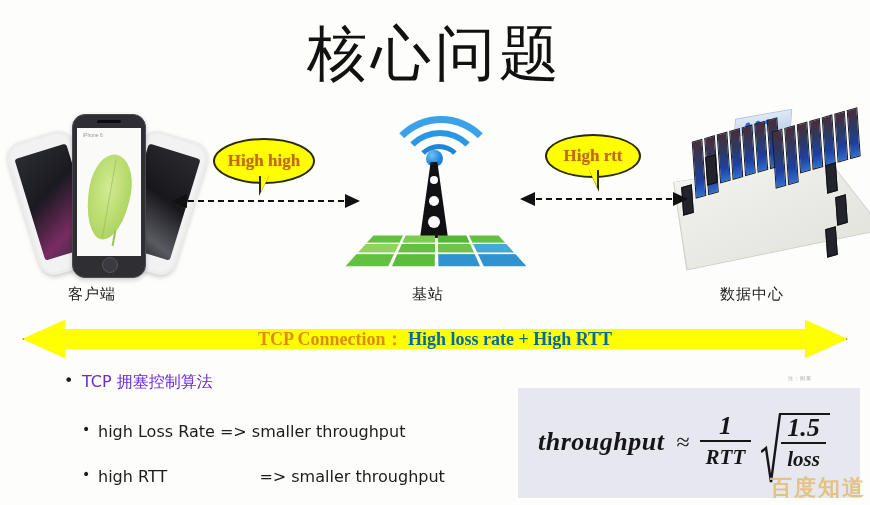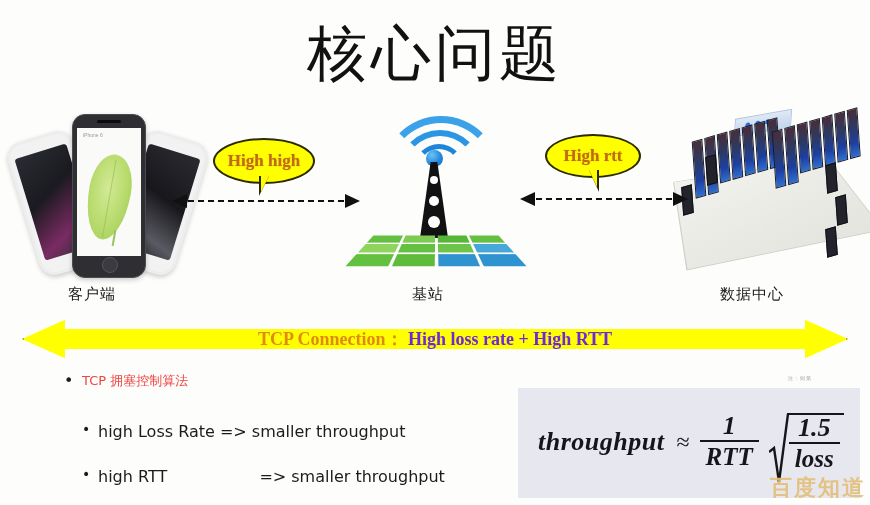--- a/index.html
+++ b/index.html
@@ -299,28 +299,28 @@
     position: absolute;
     left: 0; right: 0; top: 11px;
     text-align: center;
     font-family: "Liberation Serif", "DejaVu Serif", serif;
     font-size: 18px;
     font-weight: 700;
     white-space: nowrap;
     z-index: 2;
   }
   #banner .t-head { color: #e08a14; }
-  #banner .t-main { color: #6d28d9; }
+  #banner .t-main { color: #0369a1; }
 
   
   .bullet-l1 {
     position: absolute;
     font-family: "DejaVu Sans", "Liberation Sans", sans-serif;
-    font-size: 13px;
-    color: #ef4444;
+    font-size: 16px;
+    color: #6d28d9;
     white-space: nowrap;
   }
   .bullet-l1:before {
     content: "•";
     position: absolute; left: -18px; top: -1px;
     font-size: 16px; color: #1c1c1c;
   }
   .bullet-l2 {
     position: absolute;
     font-family: "DejaVu Sans", "Liberation Sans", sans-serif;
@@ -374,21 +374,21 @@
     margin: 0 10px 0 12px;
   }
   .frac {
     display: inline-flex;
     flex-direction: column;
     align-items: center;
     font-style: italic;
     font-weight: 700;
   }
   .frac .num { font-size: 26px; line-height: 28px; padding: 0 6px; }
-  .frac .den { font-size: 25px; line-height: 30px; padding: 0 6px; }
+  .frac .den { font-size: 21px; line-height: 30px; padding: 0 6px; }
   .frac .bar { width: 100%; height: 2px; background: #15151a; }
   .radical {
     position: relative;
     display: inline-flex;
     align-items: flex-end;
     margin-left: 10px;
     padding-left: 20px;
     padding-top: 4px;
   }
   .radical .sign {

